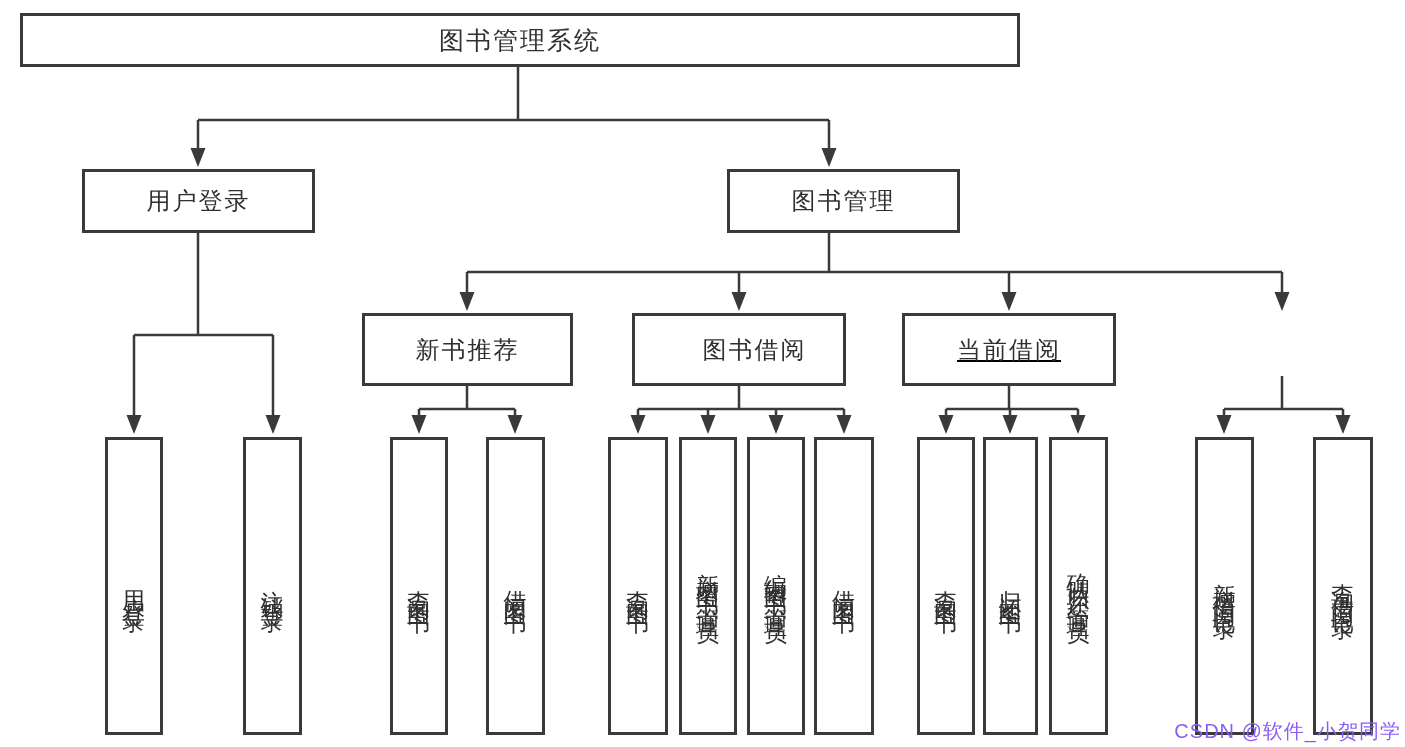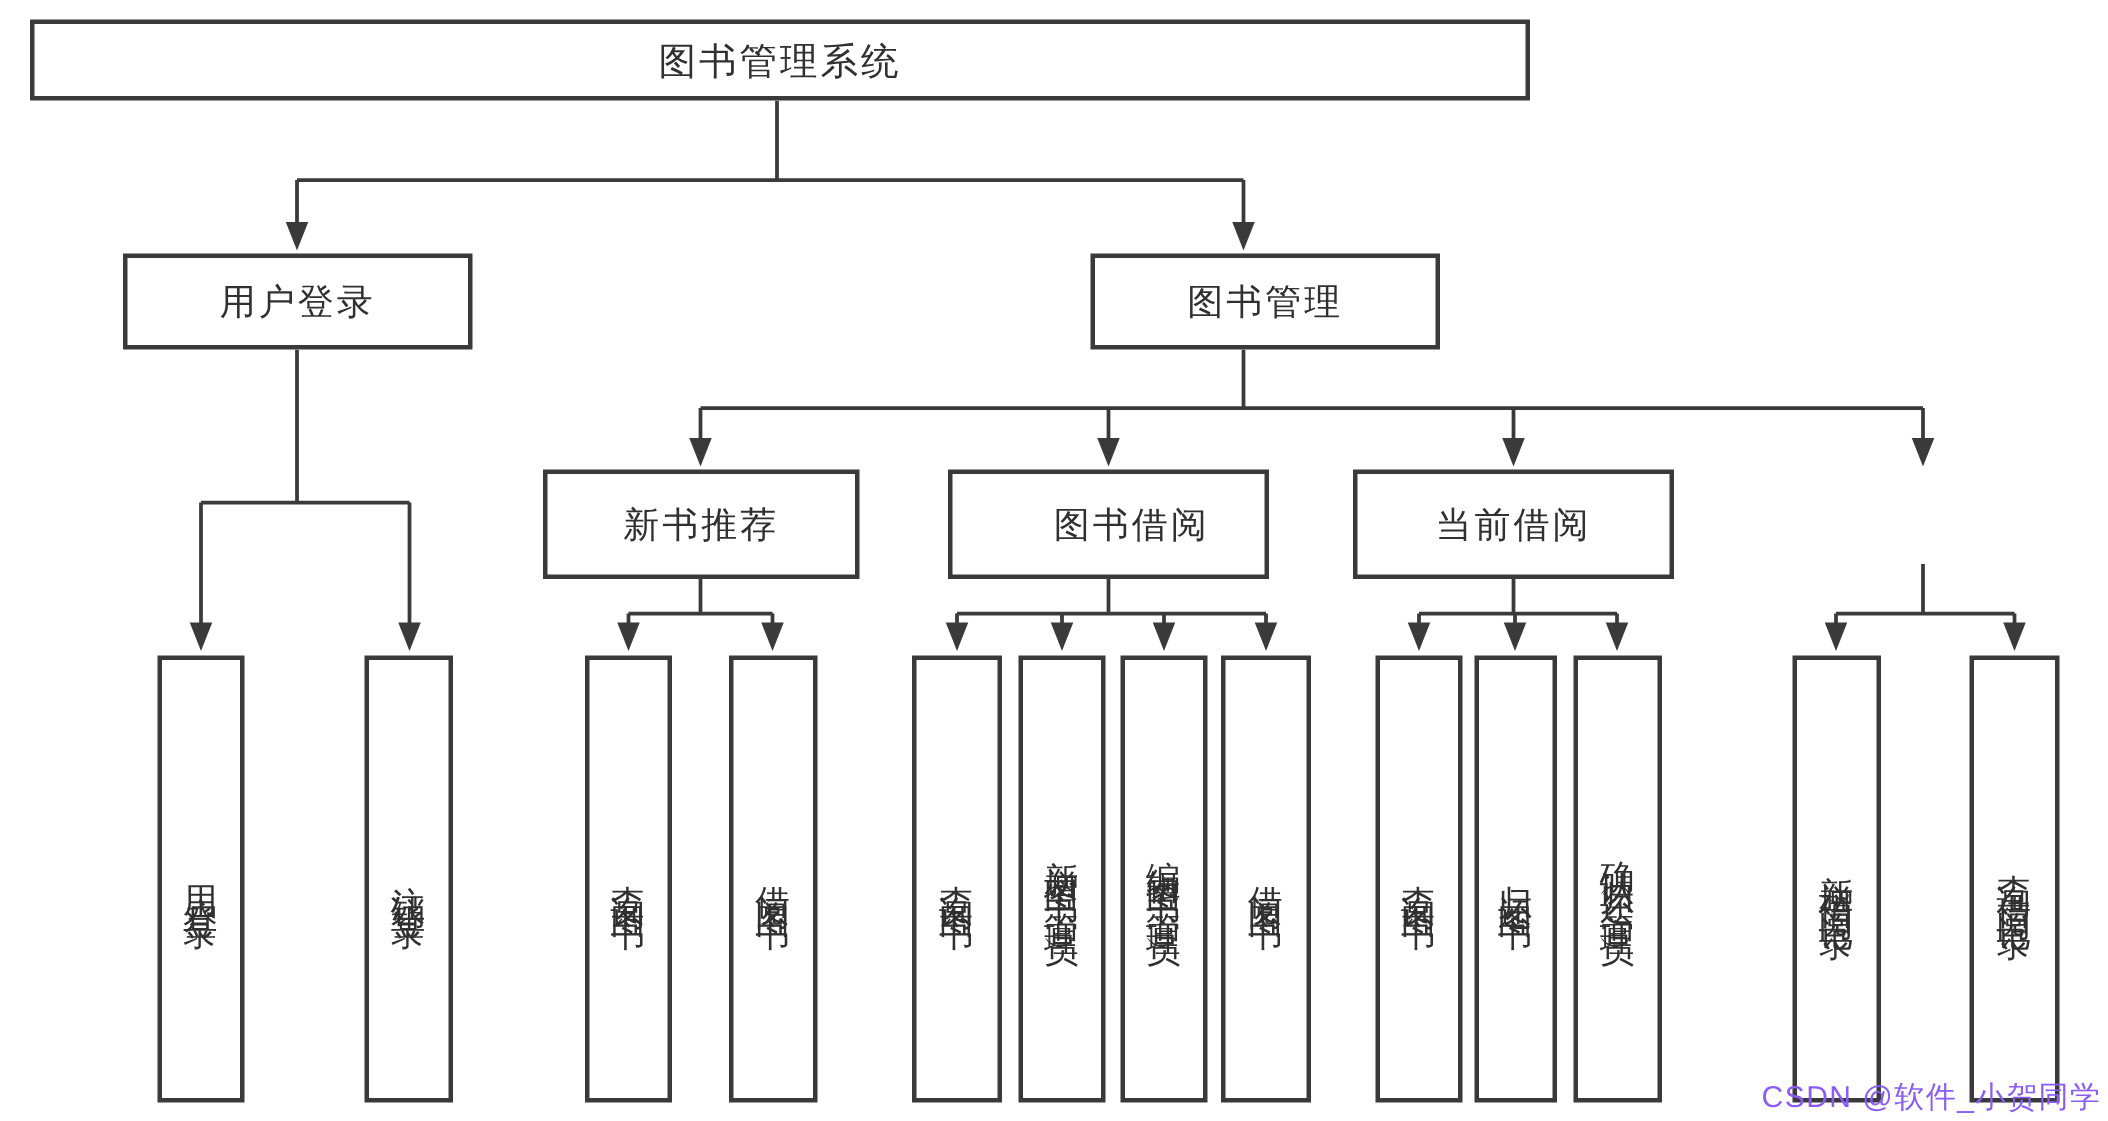--- a/index.html
+++ b/index.html
@@ -46,21 +46,21 @@
     letter-spacing: 7px;
     color: #303030;
   }
   
   .n-root   { left: 20px;   top: 13px;  width: 1000px; height: 54px; }
   .n-l2a    { left: 82px;   top: 169px; width: 233px;  height: 64px; }
   .n-l2b    { left: 699px;  top: 169px; width: 233px;  height: 64px; margin-left: 28px; }
   .n-l3     { top: 313px; height: 73px; width: 214px; }
   .n-l3a    { left: 362px; width: 211px; }
   .n-l3b    { left: 632px; padding-left: 31px; }
-  .n-l3c    { left: 902px; }
+  .n-l3c    { left: 902px; text-decoration: underline; }
   .n-l3d    { left: 1175px; }
   .leaf     { top: 437px; height: 298px; }
   .watermark {
     position: absolute;
     right: 4px;
     bottom: 2px;
     font-size: 20px;
     letter-spacing: 1px;
     color: #8b5cf6;
     white-space: nowrap;

